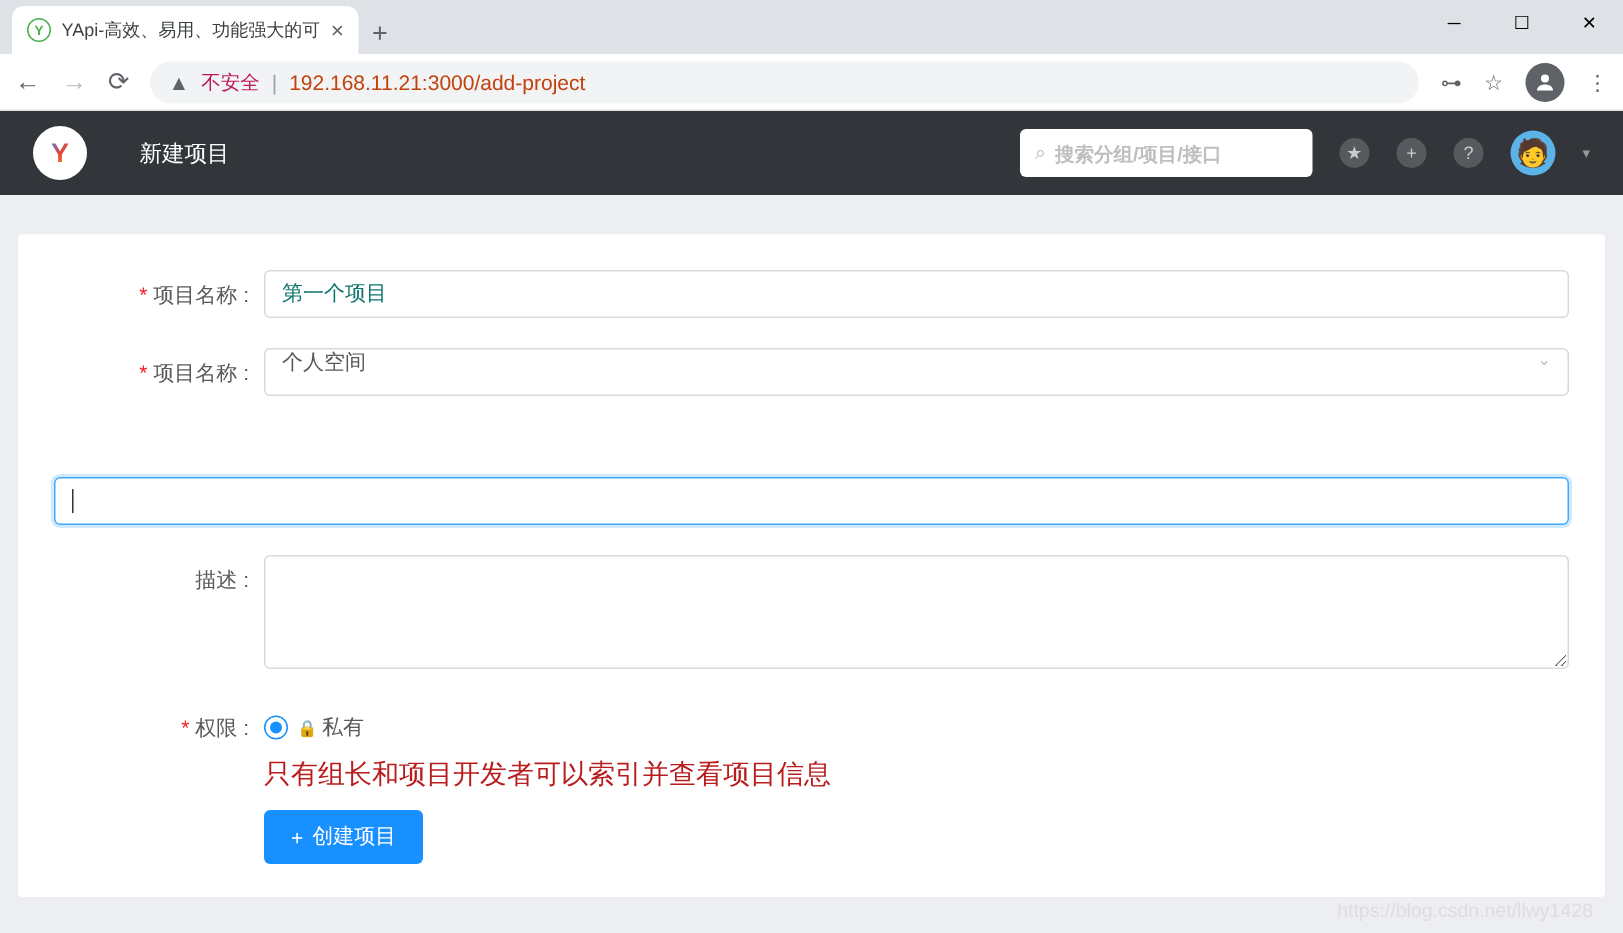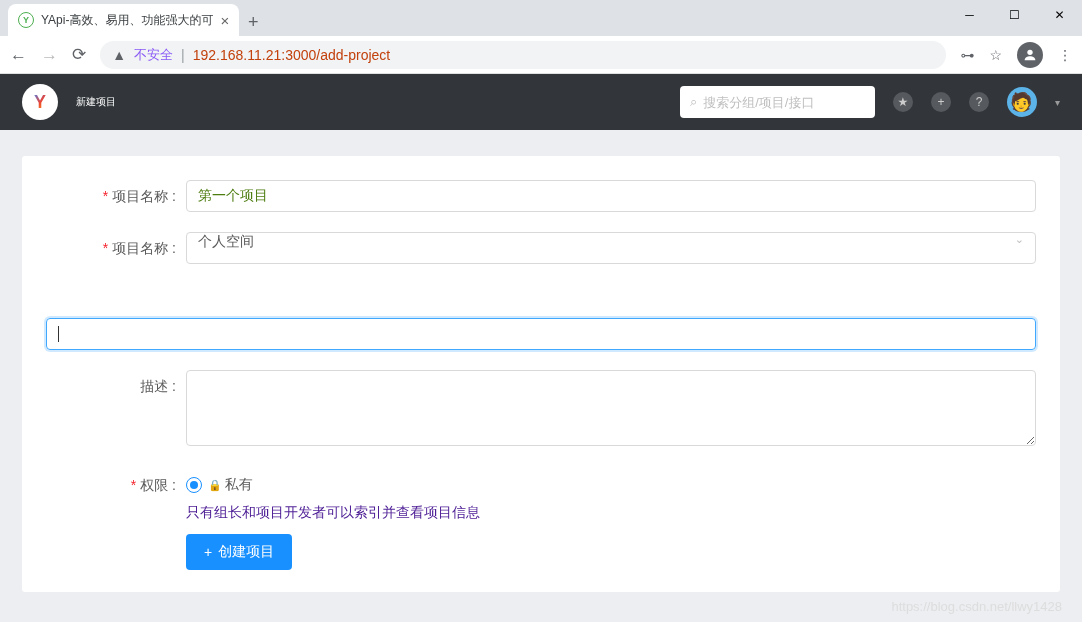--- a/index.html
+++ b/index.html
@@ -14,62 +14,62 @@
     .tab-close { color: #666; font-size: 15px; cursor: pointer; }
     .new-tab { width: 28px; height: 28px; display: flex; align-items: center; justify-content: center; font-size: 18px; color: #5f6368; cursor: pointer; }
     .window-controls { position: absolute; right: 0; top: 0; display: flex; height: 30px; }
     .win-ctrl { width: 45px; display: flex; align-items: center; justify-content: center; font-size: 12px; cursor: pointer; }
     
     .addr-bar { display: flex; align-items: center; background: #fff; height: 38px; padding: 0 10px; gap: 14px; border-bottom: 1px solid #e0e0e0; }
     .nav-btn { color: #5f6368; font-size: 17px; cursor: pointer; }
     .nav-disabled { color: #bbb; }
     .url-wrap { flex: 1; display: flex; align-items: center; gap: 8px; background: #f1f3f4; height: 28px; border-radius: 14px; padding: 0 12px; font-size: 14px; color: #202124; }
     .lock-warn { color: #5f6368; font-size: 14px; }
-    .url-insecure { color: #8b5cf6; font-size: 13px; }
+    .url-insecure { color: #be185d; font-size: 13px; }
     .url-text { color: #c2410c; font-size: 14px; }
     .addr-right { display: flex; align-items: center; gap: 15px; color: #5f6368; }
     .avatar-circle { width: 26px; height: 26px; background: #5f6368; border-radius: 50%; display: flex; align-items: center; justify-content: center; color: #fff; }
     
     
     .app-header { background: #32363a; height: 56px; display: flex; align-items: center; padding: 0 22px; color: #fff; gap: 18px; }
     .logo-circle { width: 36px; height: 36px; background: #fff; border-radius: 50%; display: flex; align-items: center; justify-content: center; }
     .logo-y { font-weight: bold; font-size: 18px; background: linear-gradient(135deg, #4285f4, #ea4335, #fbbc04); -webkit-background-clip: text; -webkit-text-fill-color: transparent; }
-    .page-title { font-size: 10px; font-weight: 400; }
+    .page-title { font-size: 15px; font-weight: 400; margin-left: 17px; }
     .header-spacer { flex: 1; }
     .search-box { background: #fff; height: 32px; width: 195px; border-radius: 4px; display: flex; align-items: center; padding: 0 10px; gap: 6px; }
     .search-ic { color: #bbb; font-size: 13px; }
-    .search-input { border: none; outline: none; font-size: 13px; width: 100%; }
+    .search-input { border: none; outline: none; font-size: 13px; width: 100%; font-weight: bold; }
     .search-input::placeholder { color: #bfbfbf; }
     .hdr-icon { width: 20px; height: 20px; background: #56595d; border-radius: 50%; display: flex; align-items: center; justify-content: center; color: #ccc; font-size: 12px; cursor: pointer; }
     .user-avatar { width: 30px; height: 30px; border-radius: 50%; background: #5bb3e8; display:flex; align-items:center; justify-content:center; font-size:18px; }
     .chev-down { color: #999; font-size: 10px; }
     
     
     .content { background: #eceef1; padding: 26px 0 0 0; min-height: 492px; position: relative; }
-    .form-card { background: #fff; margin: 0 22px; padding: 24px 24px 22px 24px; border-radius: 3px; position: relative; }
+    .form-card { background: #fff; margin: 0 12px; padding: 24px 24px 22px 24px; border-radius: 3px; position: relative; }
     .form-row { display: flex; margin-bottom: 20px; }
     .form-label { width: 140px; text-align: right; padding-right: 10px; padding-top: 8px; font-size: 14px; color: #595959; position: relative; }
     .required::before { content: "*"; color: #f5222d; margin-right: 4px; }
     .form-control { flex: 1; }
-    .input-text { width: 100%; height: 32px; border: 1px solid #d9d9d9; border-radius: 4px; padding: 0 11px; font-size: 14px; color: #4d7c0f; outline: none; }
+    .input-text { width: 100%; height: 32px; border: 1px solid #d9d9d9; border-radius: 4px; padding: 0 11px; font-size: 14px; color: #0f766e; outline: none; }
     .input-focused { border-color: #40a9ff; box-shadow: 0 0 0 2px rgba(24,144,255,0.2); }
     .select-box { width: 100%; height: 32px; border: 1px solid #d9d9d9; border-radius: 4px; padding: 0 11px; font-size: 14px; color: #595959; display: flex; align-items: flex-start; justify-content: space-between; cursor: pointer; }
     .select-arrow { color: #bfbfbf; font-size: 11px; }
     .textarea-box { width: 100%; height: 76px; border: 1px solid #d9d9d9; border-radius: 4px; padding: 6px 11px; font-size: 14px; resize: both; outline: none; }
     .help-icon { display: inline-block; width: 14px; height: 14px; border: 1px solid #999; border-radius: 50%; font-size: 10px; line-height: 13px; text-align: center; color: #999; margin-left: 2px; }
     
     .tooltip { position: absolute; background: #404040; color: #fff; padding: 6px 10px; border-radius: 4px; font-size: 13px; top: -40px; left: -20px; white-space: nowrap; }
     .tooltip::after { content: ""; position: absolute; bottom: -5px; right: 40px; border: 5px solid transparent; border-top-color: #404040; border-bottom: none; }
     
     .radio-wrap { display: flex; align-items: center; gap: 6px; padding-top: 7px; }
     .radio-outer { width: 16px; height: 16px; border: 1px solid #1890ff; border-radius: 50%; display: flex; align-items: center; justify-content: center; }
     .radio-inner { width: 8px; height: 8px; background: #1890ff; border-radius: 50%; }
     .radio-label { font-size: 14px; color: #595959; display: flex; align-items: center; gap: 3px; }
     .lock-ic { font-size: 11px; }
-    .perm-desc { font-size: 14px; color: #4c1d95; margin-top: 10px; }
+    .perm-desc { font-size: 18px; color: #b91c1c; margin-top: 10px; }
     
     .submit-btn { background: #1890ff; color: #fff; border: none; height: 36px; padding: 0 18px; border-radius: 4px; font-size: 14px; cursor: pointer; display: flex; align-items: center; gap: 6px; margin-top: 8px; }
     
     .watermark { position: absolute; right: 20px; bottom: 8px; color: #ddd; font-size: 13px; }
     
     .caret { display: inline-block; width: 1px; height: 16px; background: #333; vertical-align: middle; animation: blink 1s infinite; }
     @keyframes blink { 50% { opacity: 0; } }
   </style>
 </head>
 <body>

